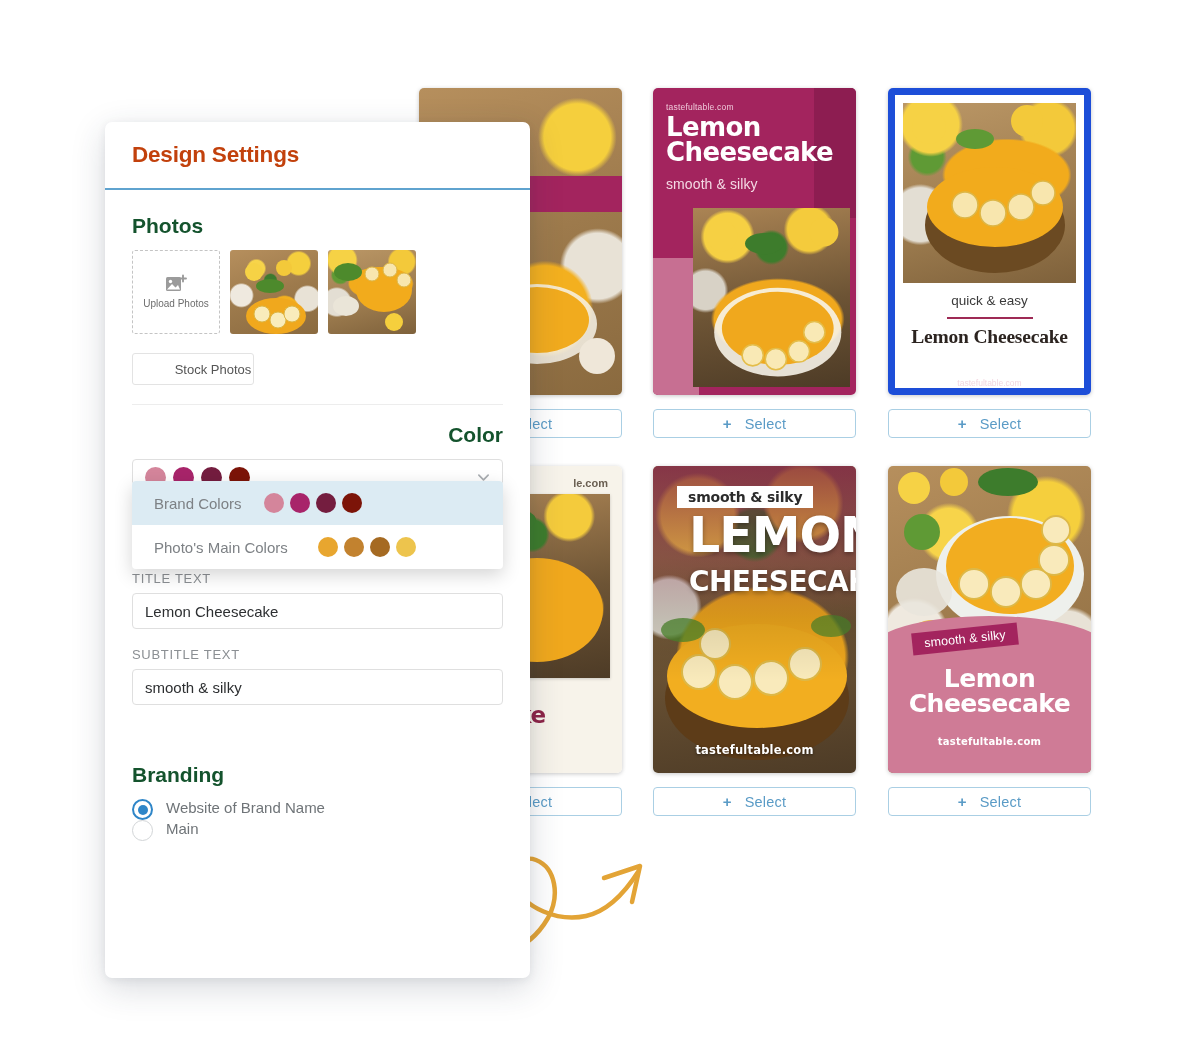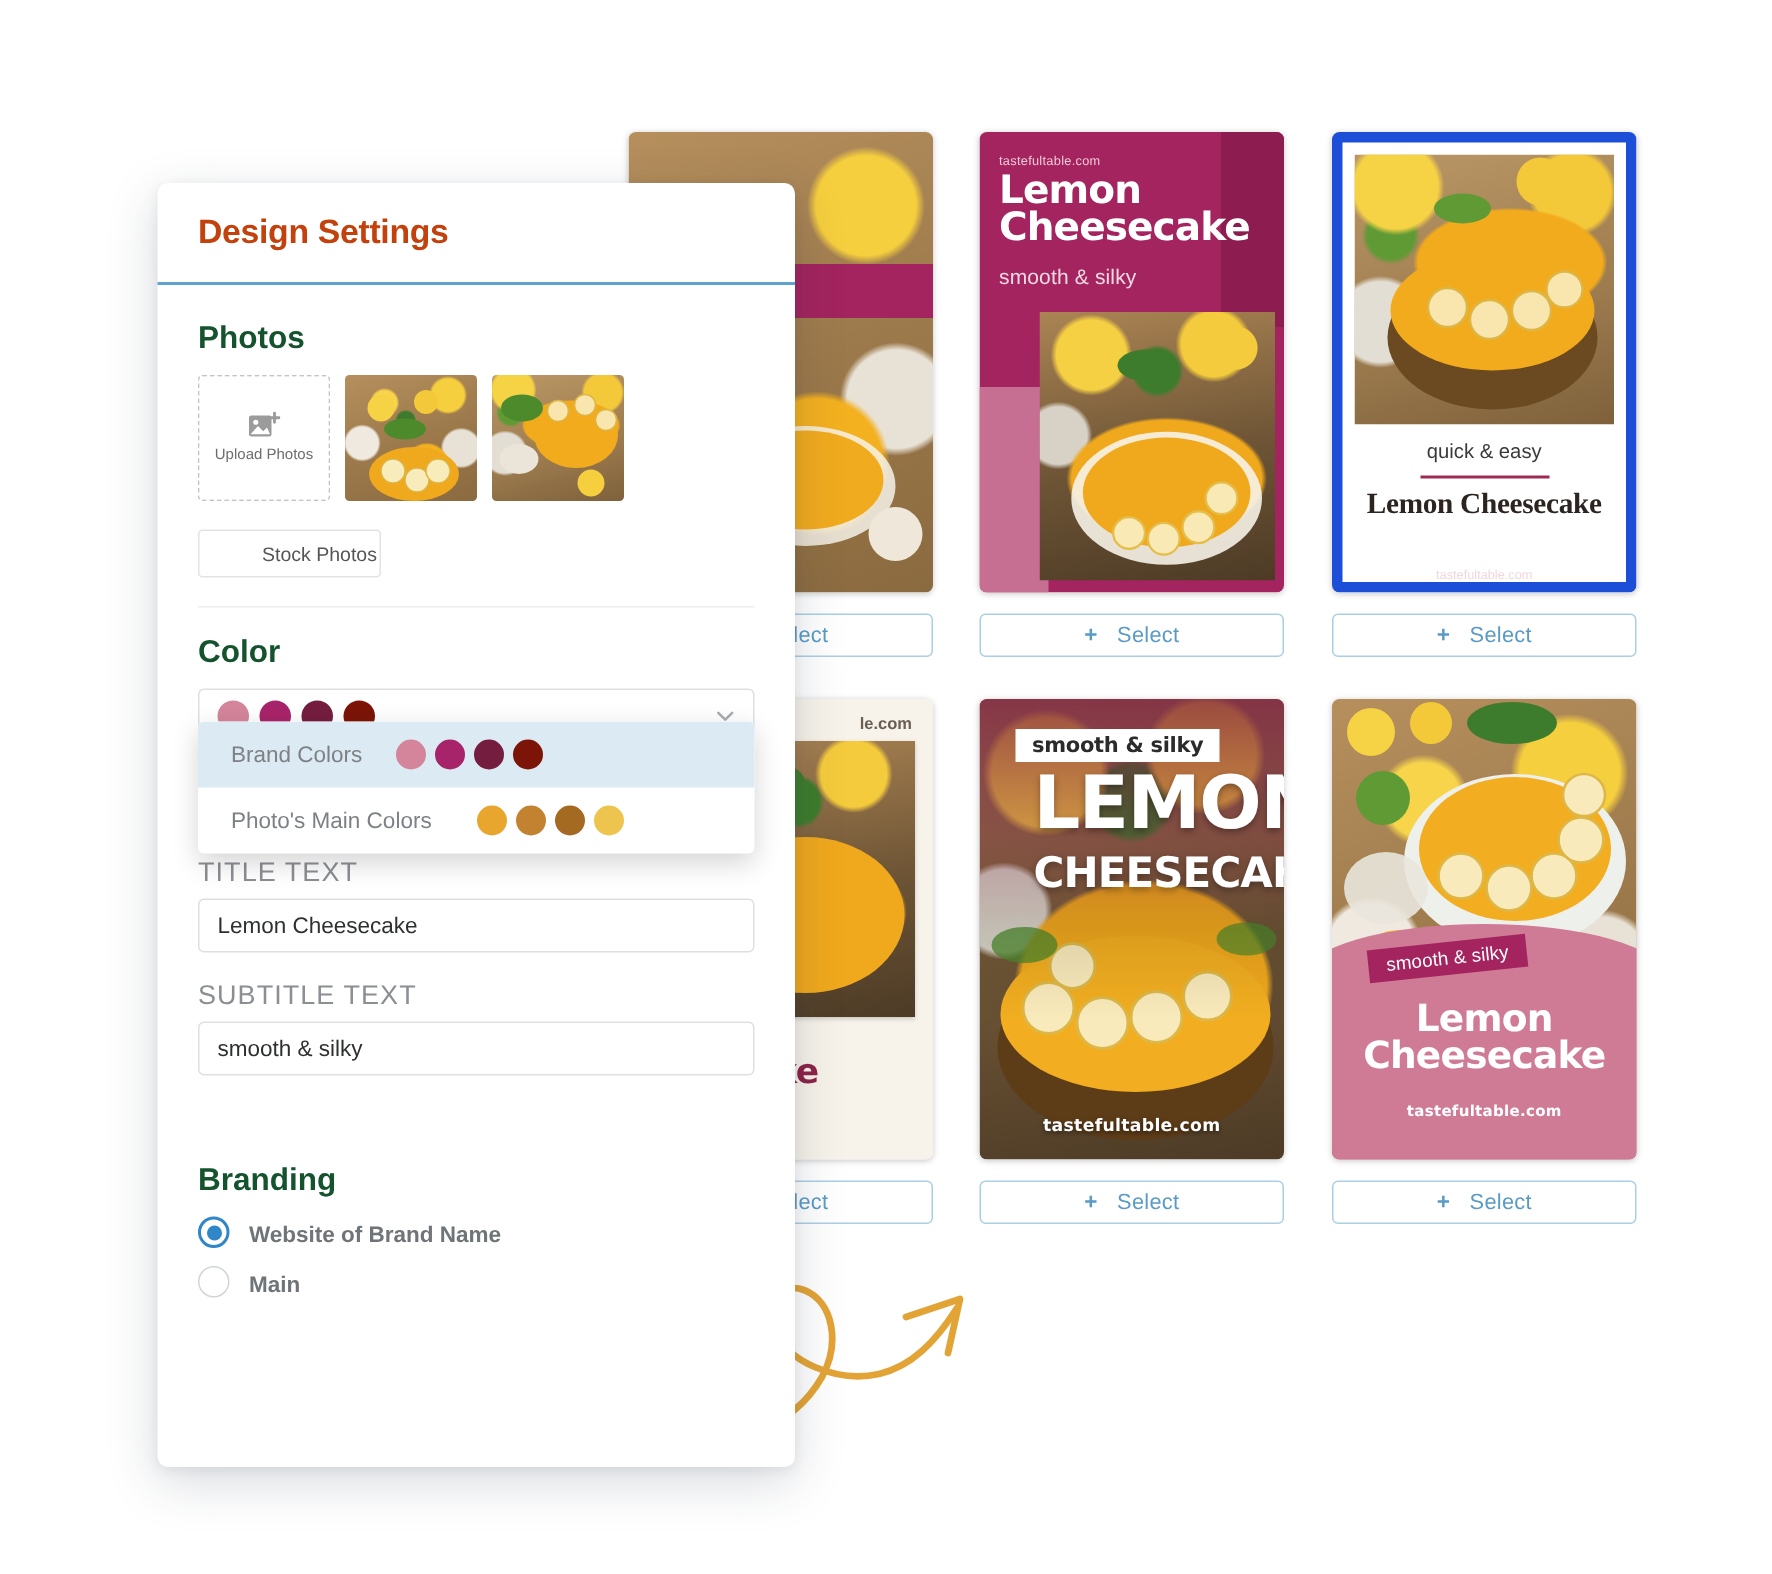--- a/index.html
+++ b/index.html
@@ -192,53 +192,53 @@
 
   .stock-btn{
     margin-top:19px;width:122px;height:32px;box-sizing:border-box;
     border:1px solid #e3e3e3;border-radius:3px;background:#fff;
     color:#555;font-size:13px;display:flex;align-items:center;justify-content:center;
     cursor:pointer;
     padding-left:40px;
   }
   .divider{margin-top:19px;height:1px;background:#ededed;}
 
-  .color-sec{margin-top:18px;position:relative;}
+  .color-sec{margin-top:18px;position:relative;text-align:right;}
   .select-box{
     margin-top:11px;height:36px;box-sizing:border-box;
     border:1px solid #dfdfdf;border-radius:4px;background:#fff;
     display:flex;align-items:center;padding:0 12px;position:relative;cursor:pointer;
   }
   .sw{width:21px;height:21px;border-radius:50%;margin-right:7px;}
   .chev{position:absolute;right:12px;top:11px;width:13px;height:13px;}
 
   .dropdown{
     position:absolute;left:0;right:0;top:58px;background:#fff;border-radius:4px;
     box-shadow:0 6px 18px rgba(0,0,0,.17);overflow:hidden;z-index:9;
   }
   .dd-item{display:flex;align-items:center;height:44px;padding:0 22px;cursor:pointer;}
   .dd-item.hl{background:#dcebf3;}
   .dd-label{font-size:15px;color:#7d8185;white-space:nowrap;}
   .dd-sw{display:flex;gap:6px;margin-left:22px;}
   .dd-sw i{display:block;width:20px;height:20px;border-radius:50%;}
   .dd-item.photo .dd-sw{margin-left:30px;}
 
   .field-label{
-    font-size:18px;color:#8b8f93;letter-spacing:.7px;margin:0 0 7px 0;
+    font-size:13px;color:#8b8f93;letter-spacing:.7px;margin:0 0 7px 0;
   }
   .t-input{
     width:100%;height:36px;box-sizing:border-box;
     border:1px solid #dfdfdf;border-radius:4px;background:#fff;
     padding:0 12px;font-size:15px;color:#2d2f31;outline:none;
     font-family:"Liberation Sans",sans-serif;
   }
   .gap-title{margin-top:76px;}
   .gap-sub{margin-top:18px;}
   .branding{margin-top:58px;}
-  .radio-row{display:flex;align-items:flex-end;gap:13px;margin-top:12px;cursor:pointer;font-weight:bold;}
+  .radio-row{display:flex;align-items:flex-start;gap:13px;cursor:pointer;}
   .radio{width:21px;height:21px;border-radius:50%;box-sizing:border-box;
     border:1.6px solid #d2d5d7;background:#fff;position:relative;flex:none;}
   .radio.on{border:2px solid #2f86c8;}
   .radio.on::after{content:"";position:absolute;left:50%;top:50%;width:10px;height:10px;
     margin:-5px 0 0 -5px;border-radius:50%;background:#2f86c8;}
   .radio-lbl{font-size:15px;color:#6f7478;}
 </style>
 </head>
 <body>
 

